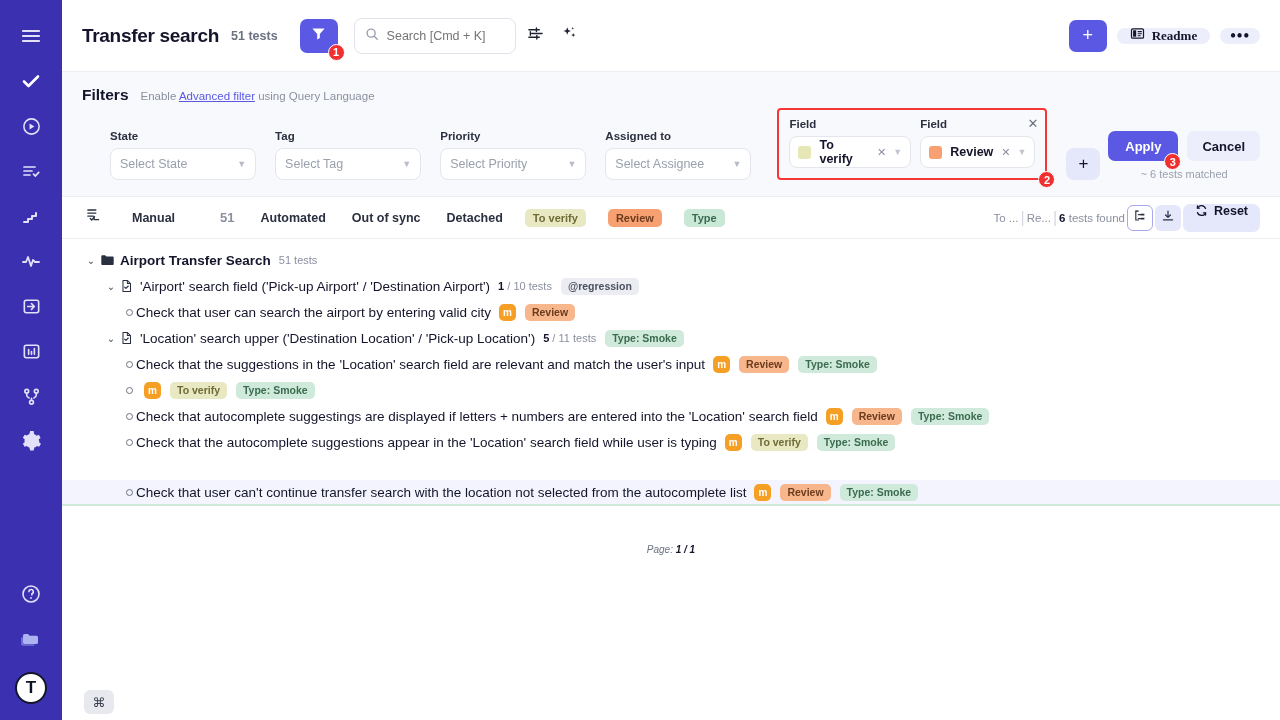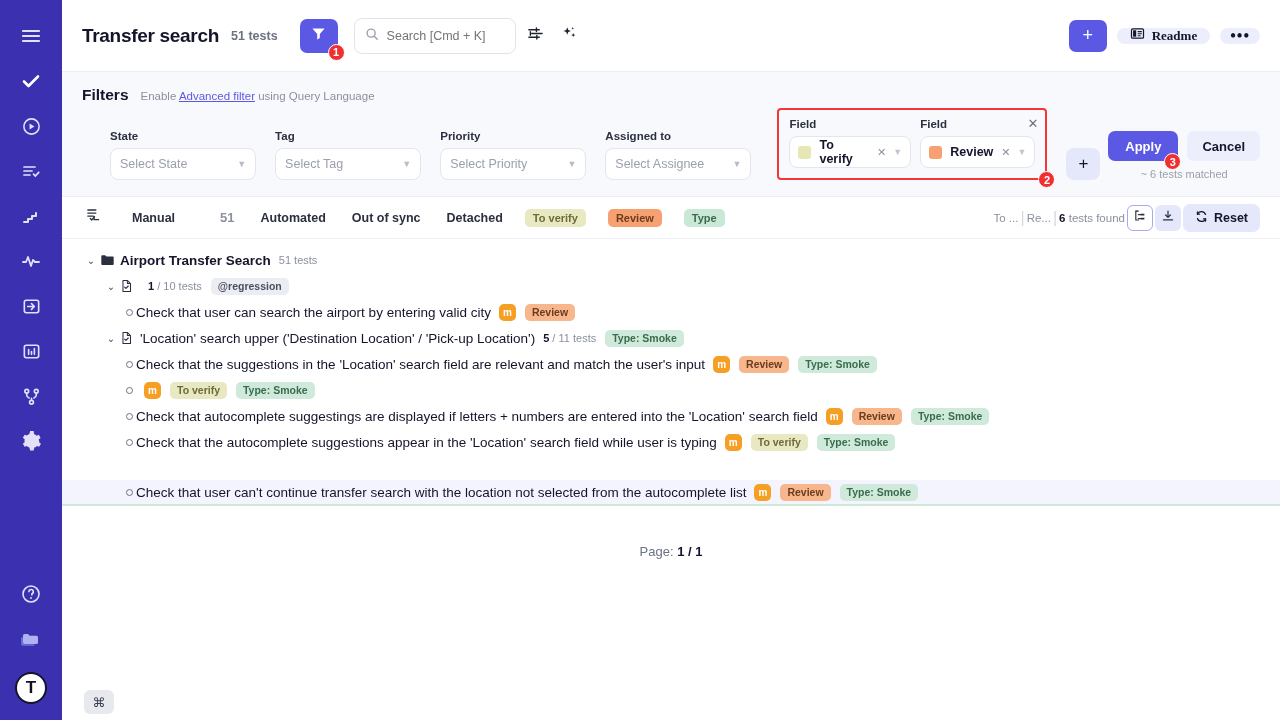--- a/index.html
+++ b/index.html
@@ -160,21 +160,21 @@
   .tb-sep { color: #d5d8e0; }
   .tb-sq {
     width: 26px; height: 26px; border-radius: 6px; display: flex;
     align-items: center; justify-content: center; cursor: pointer;
   }
   .tb-sq.outlined { border: 1.5px solid #a9a7ee; background: #fff; }
   .tb-sq.soft { background: #e5e7fb; }
   .btn-reset {
     height: 28px; background: #e5e7fb; border: none; border-radius: 7px;
     font-size: 12.5px; font-weight: 600; color: #14142b; padding: 0 12px;
-    display: flex; align-items: center; gap: 6px; cursor: pointer;
+    display: flex; gap: 6px; cursor: pointer;
     font-family: "Liberation Sans", sans-serif;
   }
 
   
   .tree { flex: 1 1 auto; overflow: hidden; background: #fff; padding-top: 8px; position: relative; }
   .row { display: flex; align-items: center; height: 26px; padding-right: 16px; }
   .row.highlight { background: #f3f4fd; border-bottom: 2px solid #cfe9d8; margin-top: 25px; }
   .chev { width: 14px; color: #4b5060; font-size: 10px; display:flex; align-items:center;
           justify-content:center; cursor: pointer; }
   .node-icon { width: 18px; display: flex; align-items: center; justify-content: center;
@@ -195,21 +195,21 @@
     width: 17px; height: 17px; border-radius: 5px; background: #f59f24; color: #fff;
     font-size: 10px; font-weight: 700; display: inline-flex; align-items: center;
     justify-content: center; margin-left: 8px; flex: 0 0 17px;
   }
   .indent1 { padding-left: 22px; }
   .indent2 { padding-left: 42px; }
   .indent3 { padding-left: 60px; }
 
   .endnote { text-align: center; margin-top: 38px; }
   .endnote .t1 { font-size: 13px; color: #6b7280; }
-  .endnote .t2 { font-size: 13px; color: #6b7280; margin-top: 4px; }
+  .endnote .t2 { font-size: 10px; color: #6b7280; margin-top: 4px; font-style: italic; }
   .endnote .t2 b { color: #14142b; }
 
   .cmd-key {
     position: absolute; left: 22px; bottom: 6px; width: 30px; height: 24px;
     background: #e7e9ef; border-radius: 6px; display: flex; align-items: center;
     justify-content: center; color: #3b4050; font-size: 13px; cursor: pointer;
   }
 </style>
 </head>
 <body>
@@ -530,20 +530,21 @@
 
     <div class="row indent2">
       <span class="chev">⌄</span>
       <span class="node-icon">
         <svg width="14" height="14" viewBox="0 0 16 16" fill="none" stroke="#2b3040" stroke-width="1.2" stroke-linejoin="round">
             <path d="M3.4 1.8h5.2l3.4 3.4v9H3.4z"></path>
             <path d="M8.4 1.9v3.3h3.4"></path>
             <path d="M5.4 9.4l1.4 1.4 2.6-2.8" stroke-width="1.3" stroke-linecap="round"></path>
           </svg>
       </span>
+      <span class="node-text">'Airport' search field ('Pick-up Airport' / 'Destination Airport')</span>
       <span class="node-count"><b>1</b> / <span>10 tests</span></span>
       <span class="tag neutral">@regression</span>
     </div>
 
     <div class="row indent3">
       <span class="case-dot">
           <i></i>
         </span>
       <span class="node-text">Check that user can search the airport by entering valid city</span>
       <span class="mbadge">m</span>

